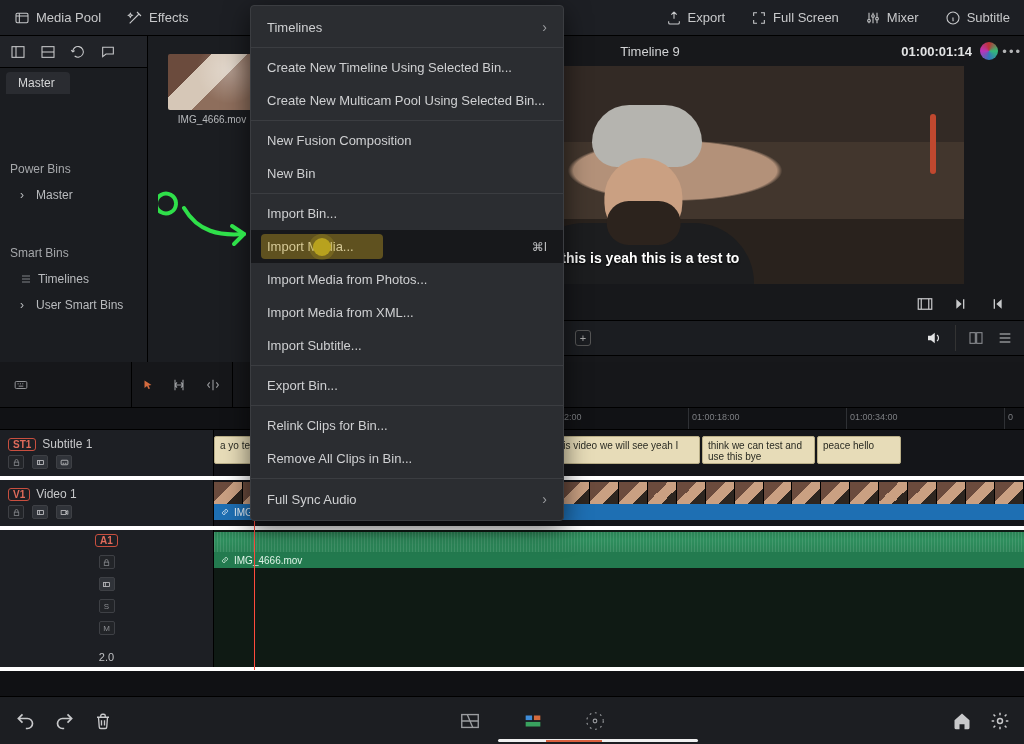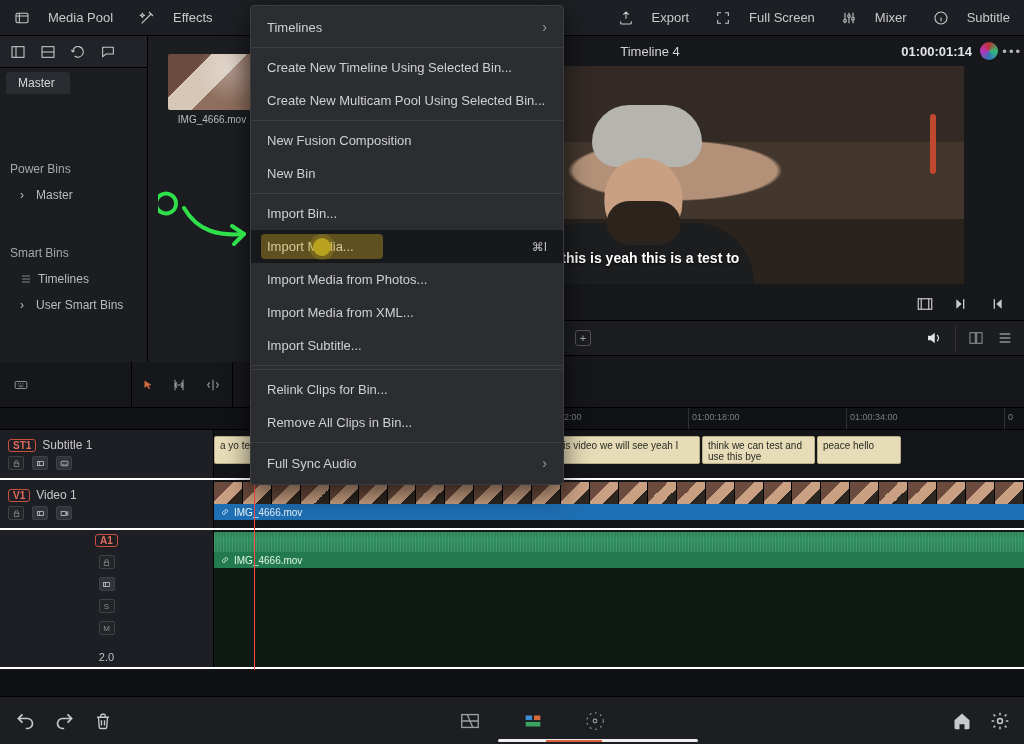--- a/index.html
+++ b/index.html
@@ -1,20 +1,20 @@
 <!DOCTYPE html>
 <html><head>
 <meta charset="utf-8">
 <style>
   * { margin: 0; padding: 0; box-sizing: border-box; font-family: -apple-system, "Helvetica Neue", Arial, sans-serif; }
   body { background: #101114; color: #c8c9cb; width: 1024px; height: 744px; overflow: hidden; position: relative; }
 
   
   .top-bar { height: 36px; background: #1d1f24; border-bottom: 1px solid #000; display: flex; align-items: center; padding: 0 8px; gap: 14px; font-size: 13px; }
-  .top-bar .pane-btn { display: flex; align-items: center; gap: 18px; cursor: pointer; padding: 4px 6px; }
+  .top-bar .pane-btn { display: flex; align-items: center; gap: 6px; cursor: pointer; padding: 4px 6px; }
   .top-bar .spacer { flex: 1; }
   .icon-svg { width: 16px; height: 16px; flex-shrink: 0; }
 
   
   .upper { display: flex; height: 326px; }
   .left-col { width: 148px; background: #1b1d21; border-right: 1px solid #000; display: flex; flex-direction: column; }
   .left-tools { height: 32px; background: #212328; border-bottom: 1px solid #000; display: flex; align-items: center; gap: 10px; padding: 0 8px; }
   .left-tools .tool { width: 20px; height: 18px; display: flex; align-items: center; justify-content: center; }
   .bin-tab { background: #2a2c31; border-radius: 4px 4px 0 0; padding: 4px 12px; margin: 4px 6px 0 6px; width: 64px; font-size: 12px; color: #d5d6d7; }
   .bin-section { font-size: 12px; color: #a5a7aa; padding: 10px 10px 6px 10px; }
@@ -70,21 +70,21 @@
   .mid-tools { height: 46px; display:flex; align-items:center; background:#16171a; border-bottom:1px solid #000; }
   .mid-tools .left { width: 214px; display:flex; align-items:center; justify-content:center; font-size:18px; font-variant-numeric: tabular-nums; color:#e7e8e9; letter-spacing:1px; }
   .mid-tools .picons { display:flex; gap:16px; padding:0 10px; align-items:center; }
 
   
   .ruler { height: 22px; background: #111215; border-bottom: 1px solid #000; position:relative; font-size:9px; color:#7d7f83; }
   .ruler .tick { position:absolute; top:0; height:100%; border-left:1px solid #2f3135; padding-left:3px; line-height:18px; }
 
   
   .tracks { background:#16171a; }
-  .track-row { display:flex; border-bottom:2px solid #ffffff; min-height:40px; }
+  .track-row { display:flex; border-bottom:4px solid #ffffff; min-height:40px; }
   .track-head { width: 214px; background:#1d1f24; border-right:1px solid #000; display:flex; flex-direction:column; justify-content:center; padding:4px 8px; gap:4px; }
   .track-title { display:flex; align-items:center; gap:6px; font-size:12px; }
   .badge { border:1px solid #c94f3f; color:#e06b5b; padding:0 4px; border-radius:3px; font-size:10px; font-weight:600; }
   .badge.v { border-color:#c94f3f; color:#e06b5b;text-align:center; }
   .badge.a { border-color:#c94f3f; color:#e06b5b; }
   .track-ctrl { display:flex; gap:8px; align-items:center; }
   .mini { width:16px; height:14px; border:1px solid #3e4045; border-radius:2px; display:flex; align-items:center; justify-content:center; font-size:8px; color:#8c8e92; background:#222428; }
   .mini.on { background:#303339; color:#d3d4d6; }
   .track-body { flex:1; position:relative; background:#141519; }
 
@@ -207,21 +207,21 @@
       </div>
   </div>
 
   <div class="pool-col">
     <div class="thumb"></div>
     <div class="thumb-label">IMG_4666.mov</div>
   </div>
 
   <div class="viewer-col">
     <div class="viewer-head">
-      <span>Timeline 4</span>
+      <span>Timeline 9</span>
       <span class="viewer-tc">01:00:01:14</span>
       <span class="viewer-cog"></span>
       <span class="viewer-dots">•••</span>
     </div>
     <div class="viewer-video">
       <div class="bg"></div>
         <div class="lamp"></div>
         <div class="body"></div>
         <div class="hat"></div>
         <div class="face"></div>
@@ -351,20 +351,23 @@
     <div class="ctx-item">
       <span>Import Media from Photos...</span>
     </div>
     <div class="ctx-item">
       <span>Import Media from XML...</span>
     </div>
     <div class="ctx-item">
       <span>Import Subtitle...</span>
     </div>
     <div class="ctx-sep"></div>
+    <div class="ctx-item">
+      <span>Export Bin...</span>
+    </div>
     <div class="ctx-sep"></div>
     <div class="ctx-item">
       <span>Relink Clips for Bin...</span>
     </div>
     <div class="ctx-item">
       <span>Remove All Clips in Bin...</span>
     </div>
     <div class="ctx-sep"></div>
     <div class="ctx-item sub">
       <span>Full Sync Audio</span>

